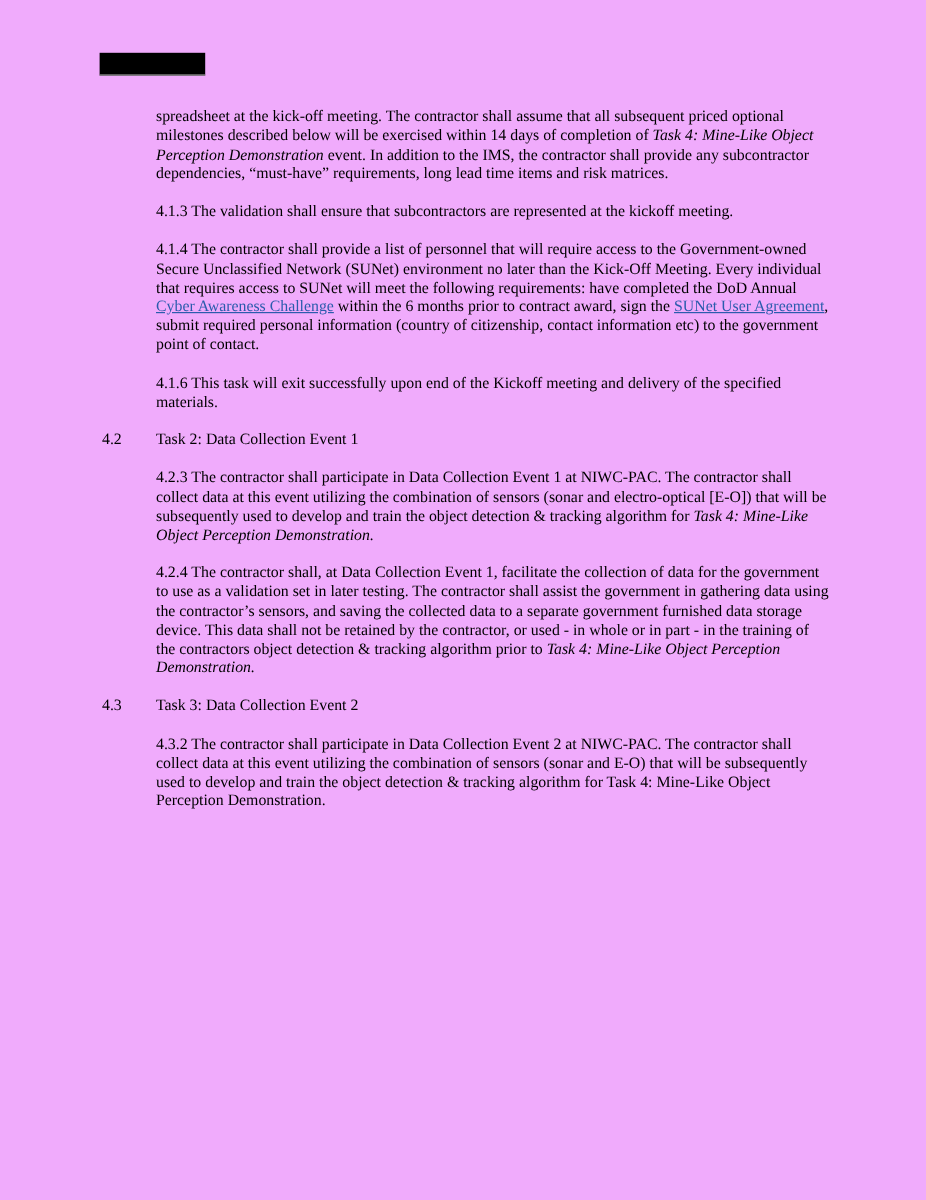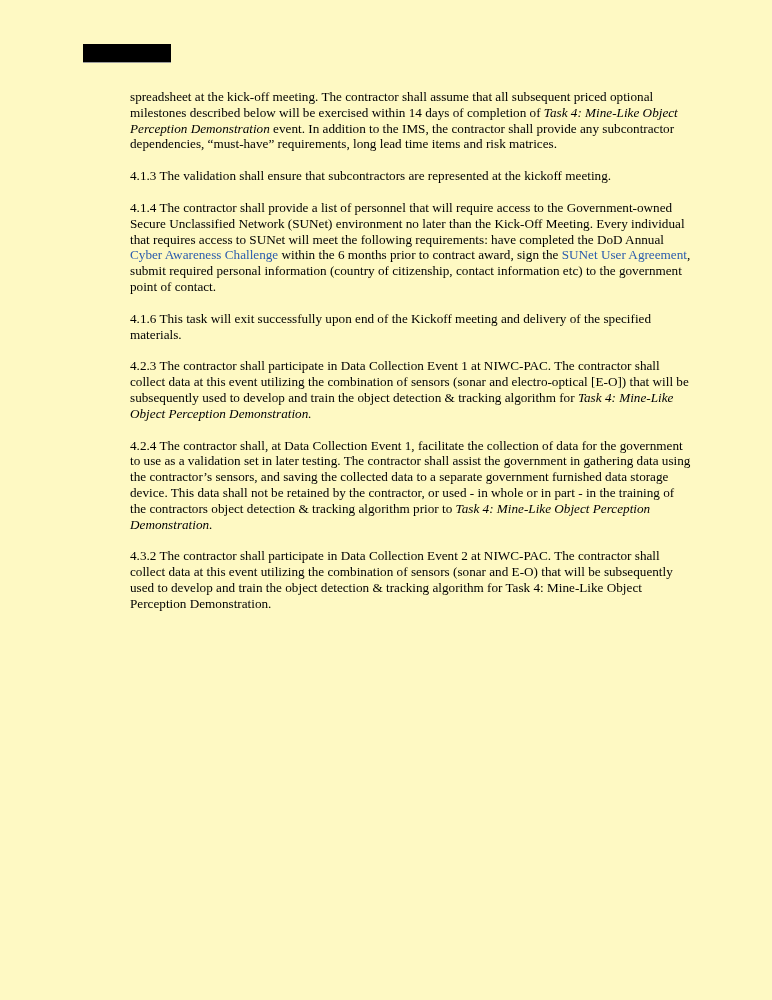--- a/index.html
+++ b/index.html
@@ -4,21 +4,21 @@
 <style>
   html, body {
     margin: 0;
     padding: 0;
     background: #ffffff;
   }
   .page {
     position: relative;
     width: 772px;
     height: 1000px;
-    background: #fef9c3;
+    background: #f0abfc;
     overflow: hidden;
     font-family: "Liberation Serif", serif;
     color: #000000;
   }
   .redaction-bar {
     position: absolute;
     left: 83px;
     top: 44px;
     width: 88px;
     height: 18px;
@@ -44,30 +44,39 @@
   .heading.space-before {
     margin-top: 15px;
   }
   .h-num {
     flex: 0 0 45px;
   }
   .italic {
     font-style: italic;
   }
   .doc-link {
+    text-decoration: underline;
     cursor: pointer;
   }
 </style>
 </head>
 <body>
 
 <div class="page">
   <div class="redaction-bar"></div>
   <div class="content">
       <p class="para"><span>spreadsheet at the kick-off meeting. The contractor shall assume that all subsequent priced optional milestones described below will be exercised within 14 days of completion of </span><span class="italic">Task 4: Mine-Like Object Perception Demonstration</span><span> event. In addition to the IMS, the contractor shall provide any subcontractor dependencies, “must-have” requirements, long lead time items and risk matrices.</span></p>
       <p class="para"><span>4.1.3 The validation shall ensure that subcontractors are represented at the kickoff meeting.</span></p>
       <p class="para"><span>4.1.4 The contractor shall provide a list of personnel that will require access to the Government-owned Secure Unclassified Network (SUNet) environment no later than the Kick-Off Meeting. Every individual that requires access to SUNet will meet the following requirements: have completed the DoD Annual </span><a class="doc-link" style="color: rgb(43, 92, 173);">Cyber Awareness Challenge</a><span> within the 6 months prior to contract award, sign the </span><a class="doc-link" style="color: rgb(43, 92, 173);">SUNet User Agreement</a><span>, submit required personal information (country of citizenship, contact information etc) to the government point of contact.</span></p>
       <p class="para"><span>4.1.6 This task will exit successfully upon end of the Kickoff meeting and delivery of the specified materials.</span></p>
+      <div class="heading space-before">
+        <span class="h-num">4.2</span>
+        <span class="h-title">Task 2: Data Collection Event 1</span>
+      </div>
       <p class="para"><span>4.2.3 The contractor shall participate in Data Collection Event 1 at NIWC-PAC. The contractor shall collect data at this event utilizing the combination of sensors (sonar and electro-optical [E-O]) that will be subsequently used to develop and train the object detection &amp; tracking algorithm for </span><span class="italic">Task 4: Mine-Like Object Perception Demonstration.</span></p>
       <p class="para"><span>4.2.4 The contractor shall, at Data Collection Event 1, facilitate the collection of data for the government to use as a validation set in later testing. The contractor shall assist the government in gathering data using the contractor’s sensors, and saving the collected data to a separate government furnished data storage device. This data shall not be retained by the contractor, or used - in whole or in part - in the training of the contractors object detection &amp; tracking algorithm prior to </span><span class="italic">Task 4: Mine-Like Object Perception Demonstration.</span></p>
+      <div class="heading">
+        <span class="h-num">4.3</span>
+        <span class="h-title">Task 3: Data Collection Event 2</span>
+      </div>
       <p class="para"><span>4.3.2 The contractor shall participate in Data Collection Event 2 at NIWC-PAC. The contractor shall collect data at this event utilizing the combination of sensors (sonar and E-O) that will be subsequently used to develop and train the object detection &amp; tracking algorithm for Task 4: Mine-Like Object Perception Demonstration.</span></p>
     </div>
 </div>
 
 </body></html>

